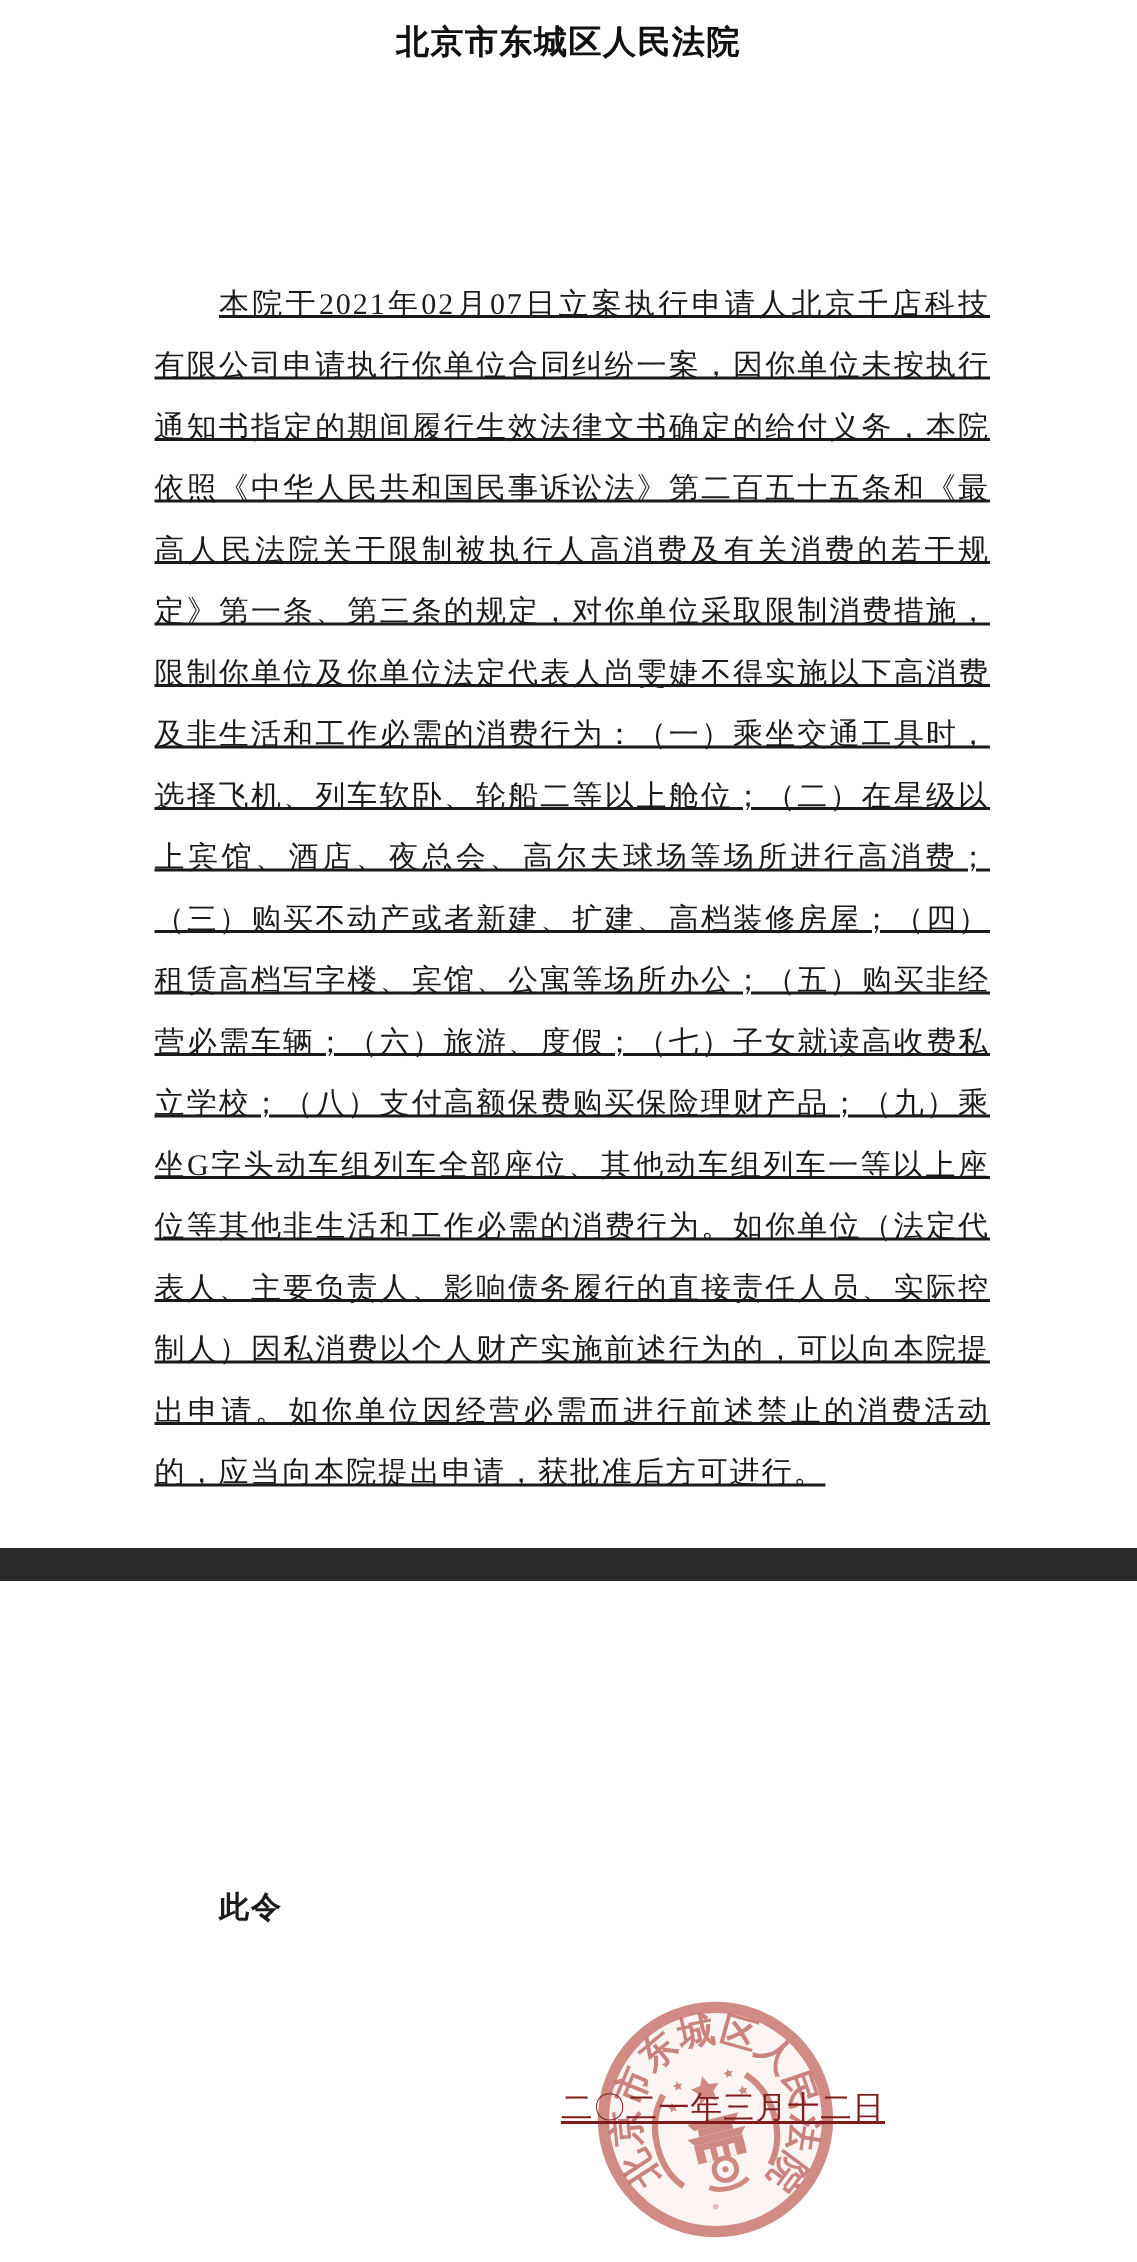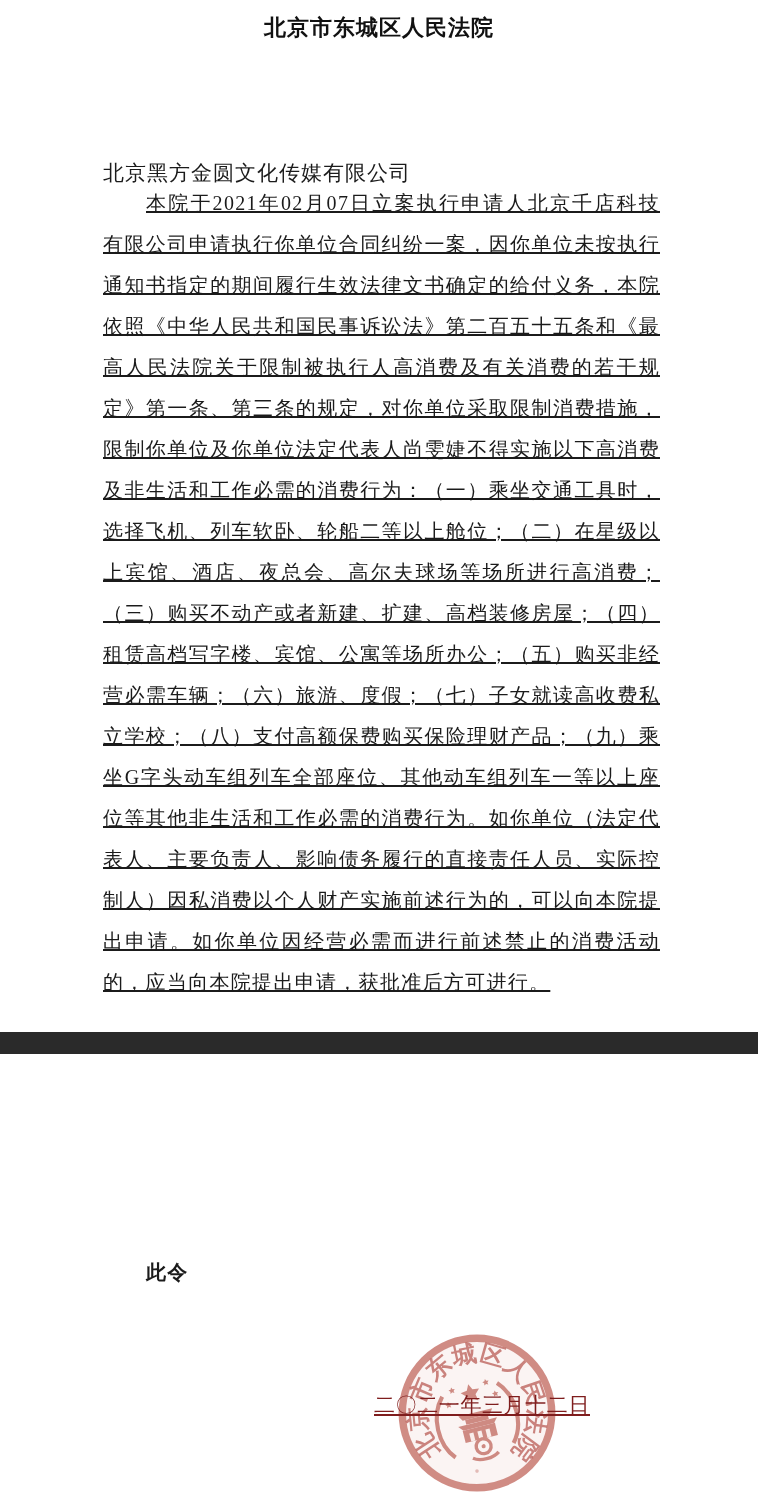--- a/index.html
+++ b/index.html
@@ -64,21 +64,20 @@
 </style>
 </head>
 <body>
 
 <div class="page">
 
   <div class="court-name">北京市东城区人民法院</div>
 
 
 
-  <div class="addressee">北京黑方金圆文化传媒有限公司</div>
 
   <div class="body-text main">本院于2021年02月07日立案执行申请人北京千店科技有限公司申请执行你单位合同纠纷一案，因你单位未按执行通知书指定的期间履行生效法律文书确定的给付义务，本院依照《中华人民共和国民事诉讼法》第二百五十五条和《最高人民法院关于限制被执行人高消费及有关消费的若干规定》第一条、第三条的规定，对你单位采取限制消费措施，限制你单位及你单位法定代表人尚雯婕不得实施以下高消费及非生活和工作必需的消费行为：（一）乘坐交通工具时，选择飞机、列车软卧、轮船二等以上舱位；（二）在星级以上宾馆、酒店、夜总会、高尔夫球场等场所进行高消费；（三）购买不动产或者新建、扩建、高档装修房屋；（四）租赁高档写字楼、宾馆、公寓等场所办公；（五）购买非经营必需车辆；（六）旅游、度假；（七）子女就读高收费私立学校；（八）支付高额保费购买保险理财产品；（九）乘坐G字头动车组列车全部座位、其他动车组列车一等以上座位等其他非生活和工作必需的消费行为。如你单位（法定代表人、主要负责人、影响债务履行的直接责任人员、实际控制人）因私消费以个人财产实施前述行为的，可以向本院提出申请。如你单位因经营必需而进行前述禁止的消费活动的，应当向本院提出申请，获批准后方可进行。</div>
 
   <div class="redaction-bar"></div>
 
 
   <div class="closing">此令</div>
 
   <svg class="seal" viewBox="0 0 200 200" xmlns="http://www.w3.org/2000/svg">
     <defs>

